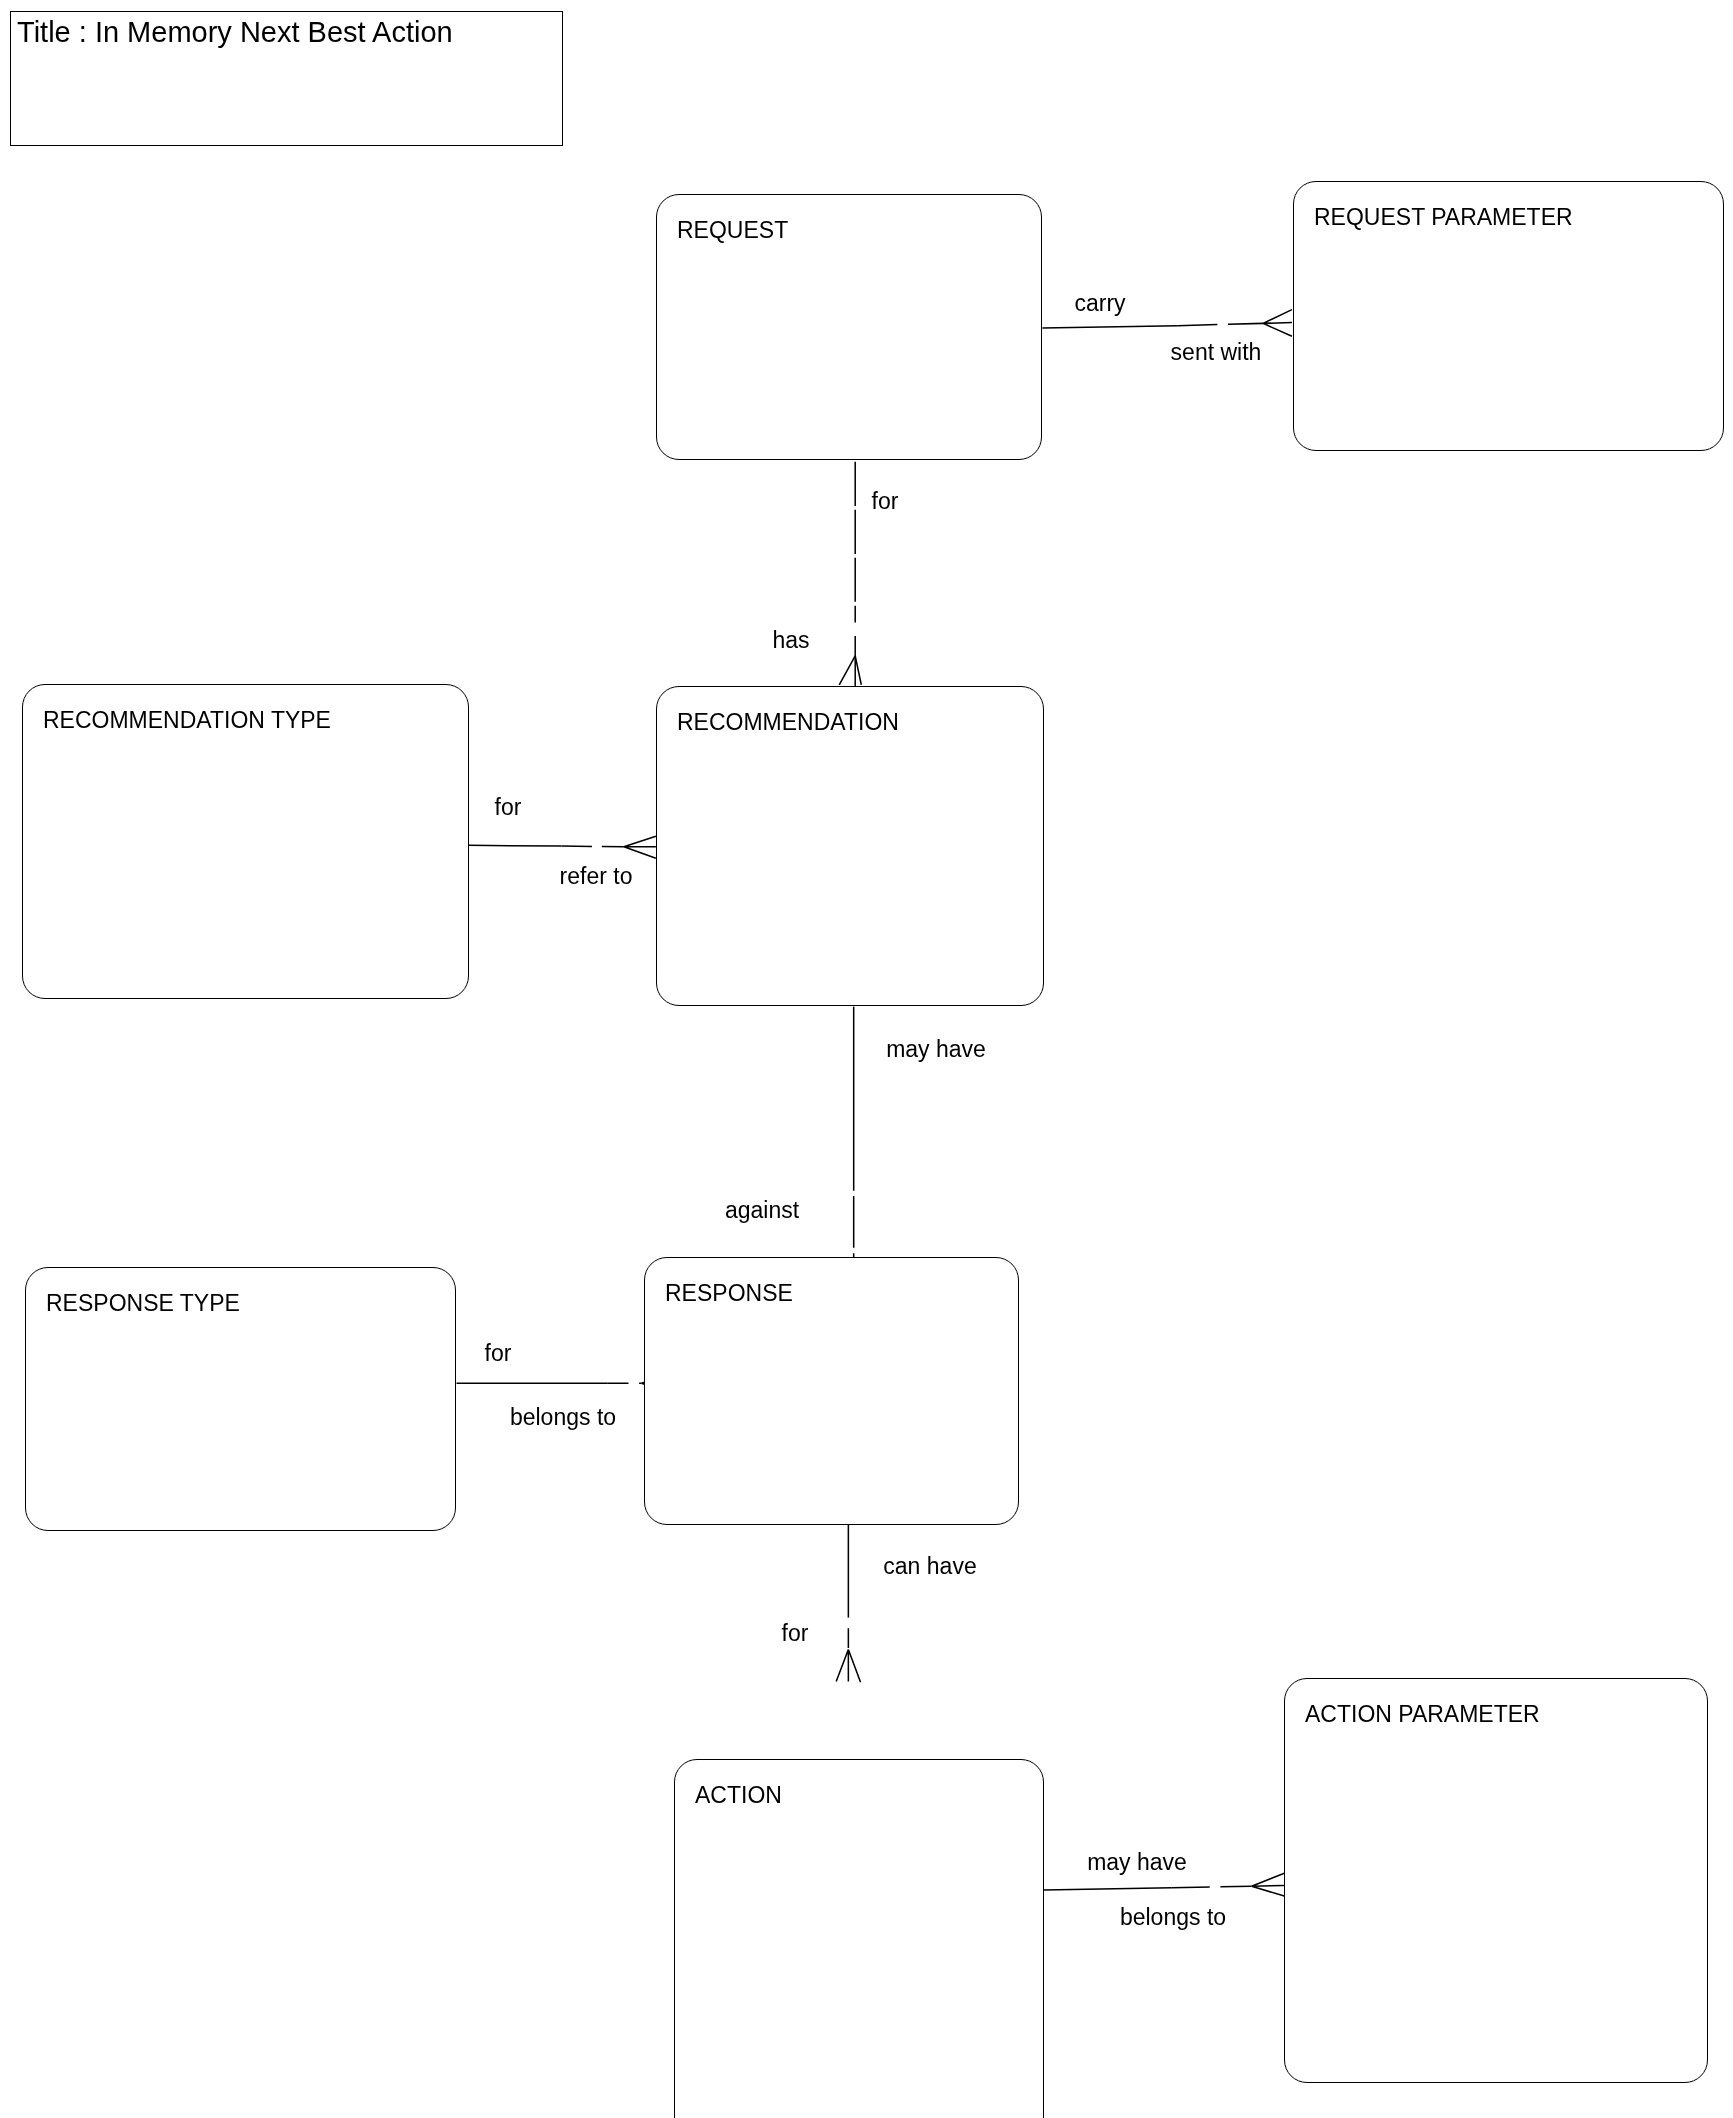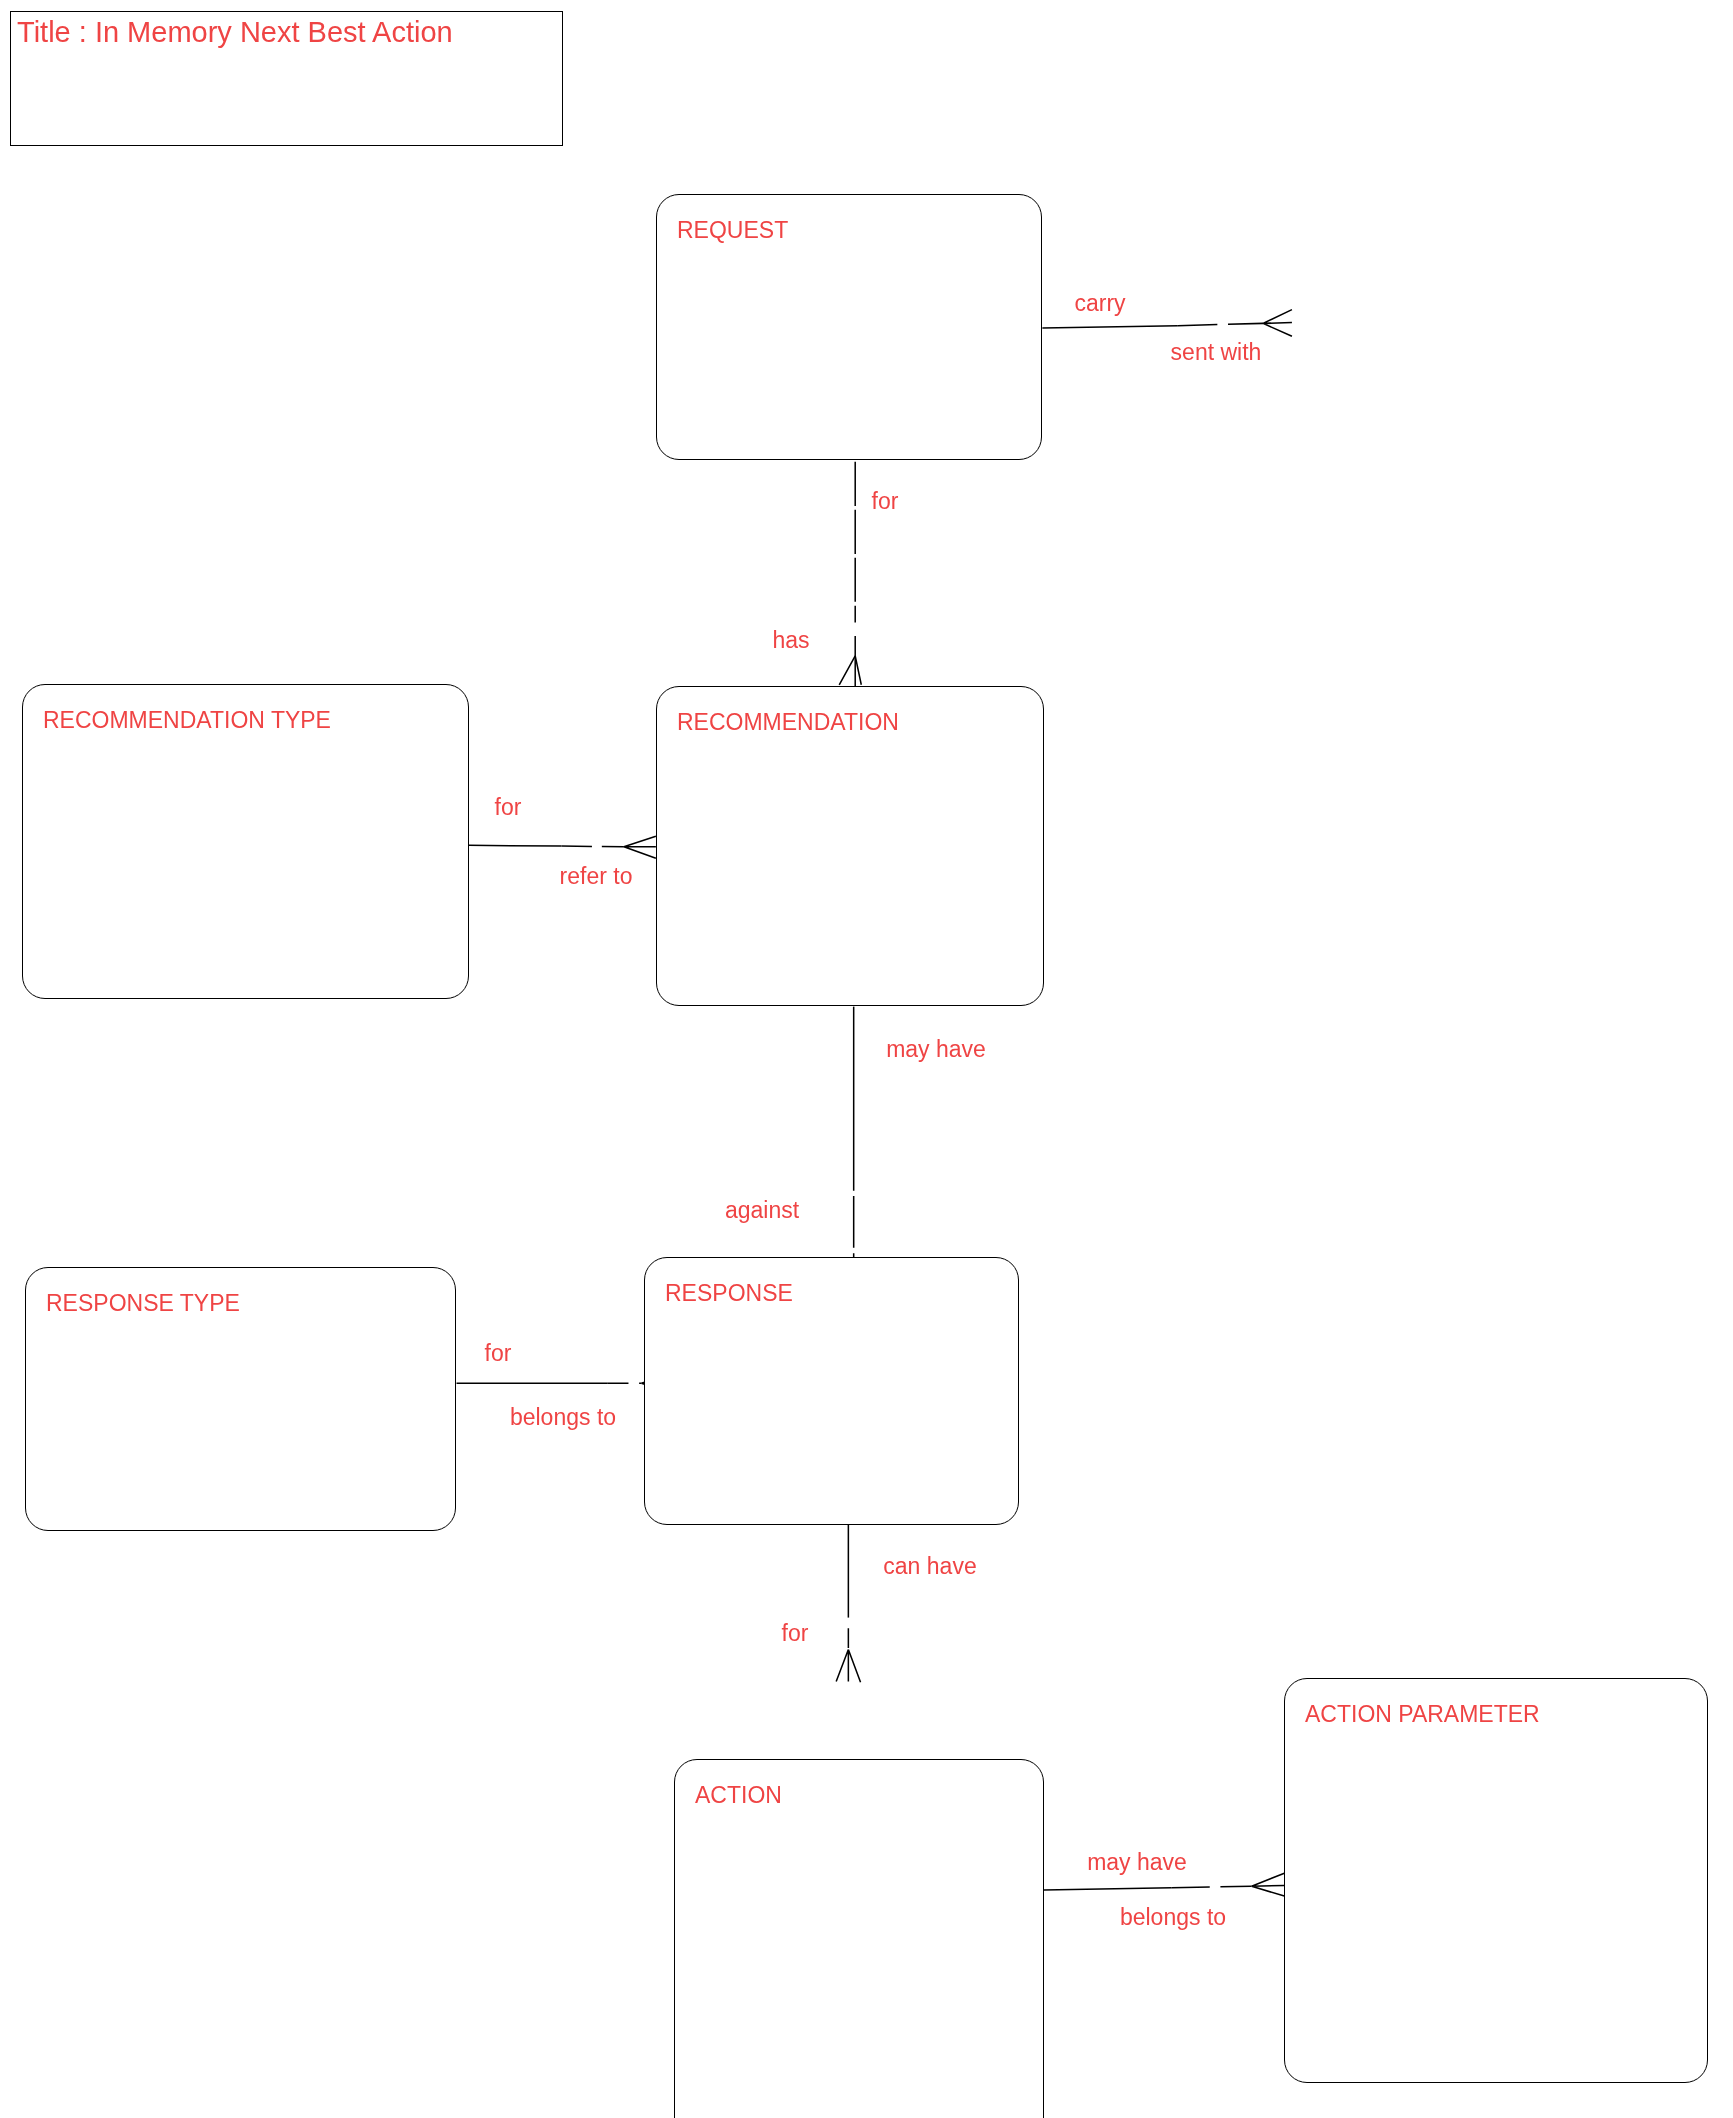--- a/index.html
+++ b/index.html
@@ -6,21 +6,21 @@
     margin: 0;
     padding: 0;
     background: #ffffff;
   }
   .canvas {
     position: relative;
     width: 1734px;
     height: 2119px;
     background: #ffffff;
     font-family: "Liberation Sans", sans-serif;
-    color: #ef4444;
+    color: #000000;
   }
   .connectors {
     position: absolute;
     left: 0;
     top: 0;
     width: 1734px;
     height: 2119px;
   }
   .connectors path {
     stroke: #000000;
@@ -98,20 +98,23 @@
   </svg>
 
   <div class="titlebox">
     <div>Title : In Memory Next Best Action</div>
   </div>
 
   <div class="entity" style="left:656px; top:194px; width:386px; height:266px;">
     <span class="lbl">REQUEST</span>
   </div>
 
+  <div class="entity" style="left:1293px; top:181px; width:431px; height:270px;">
+    <span class="lbl">REQUEST PARAMETER</span>
+  </div>
 
   <div class="entity" style="left:22px; top:684px; width:447px; height:315px;">
     <span class="lbl">RECOMMENDATION TYPE</span>
   </div>
 
   <div class="entity" style="left:656px; top:686px; width:388px; height:320px;">
     <span class="lbl">RECOMMENDATION</span>
   </div>
 
   <div class="entity" style="left:25px; top:1267px; width:431px; height:264px;">

